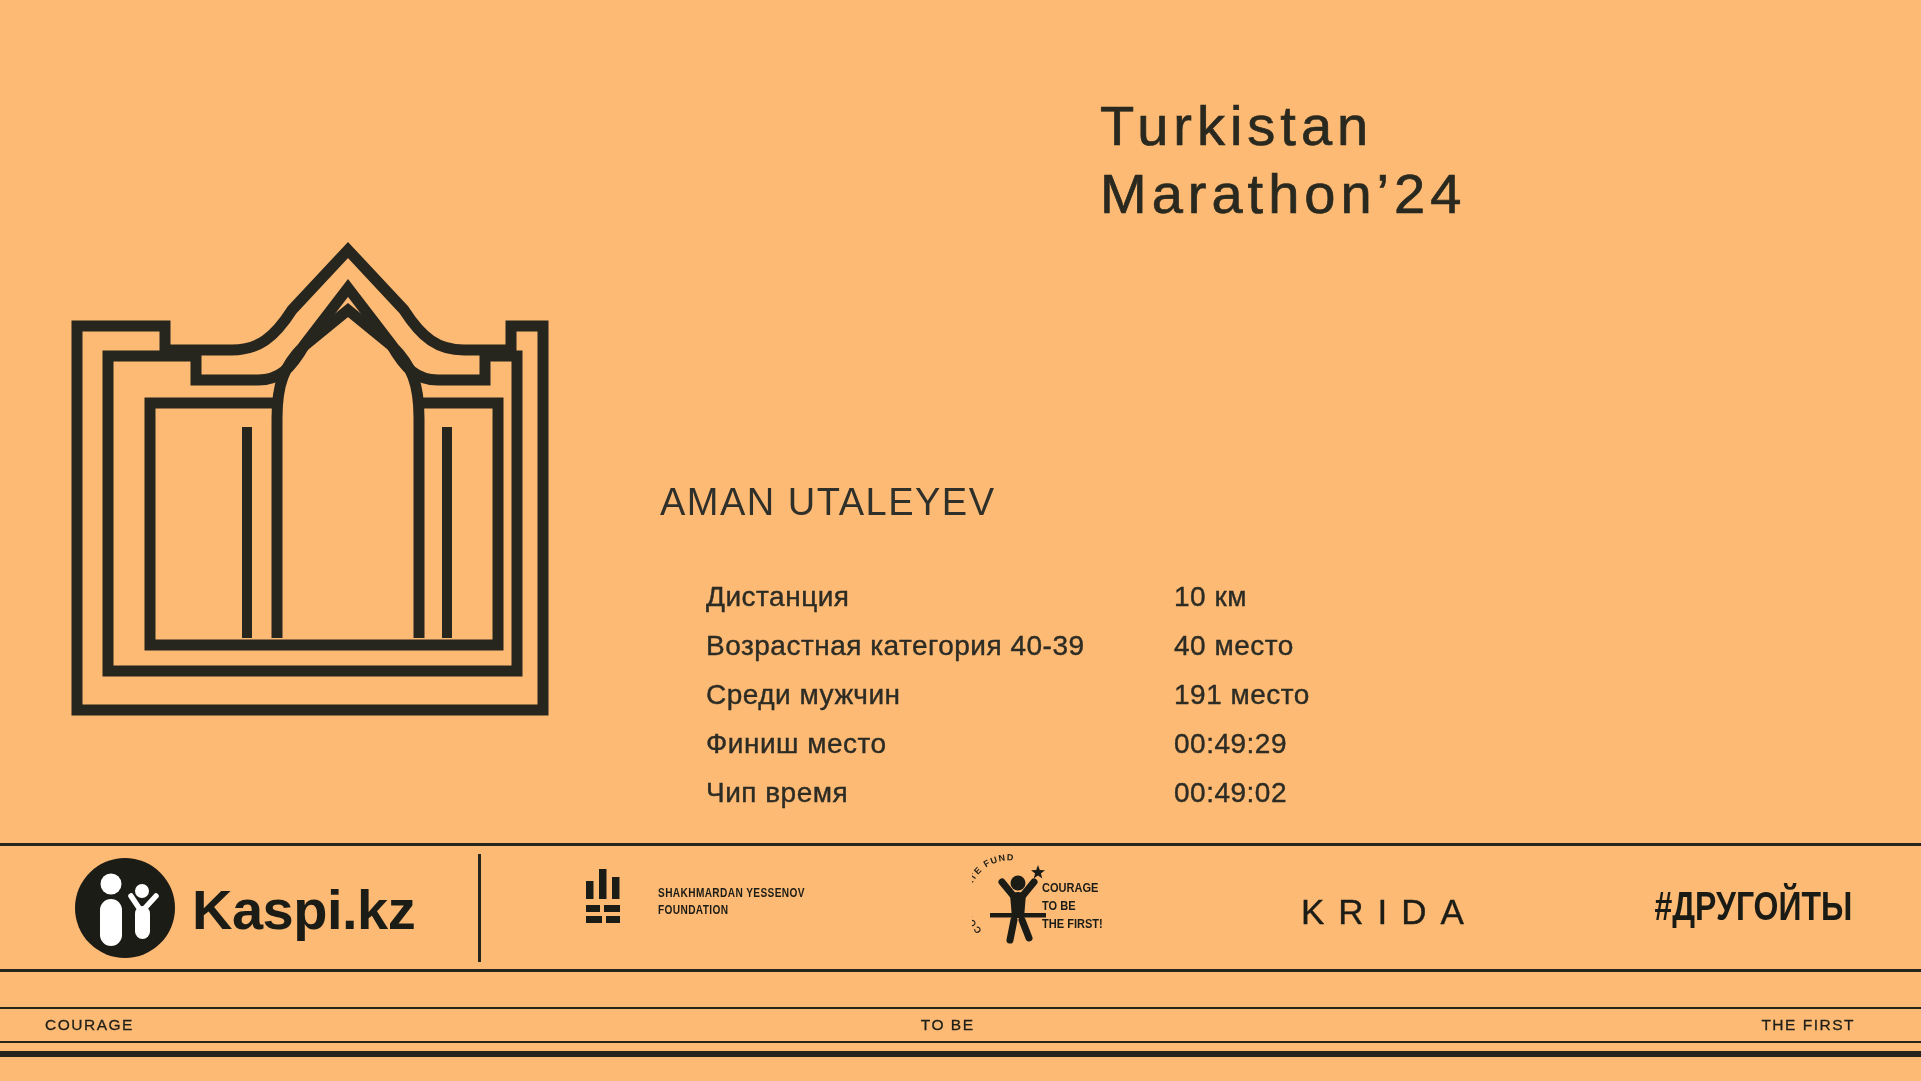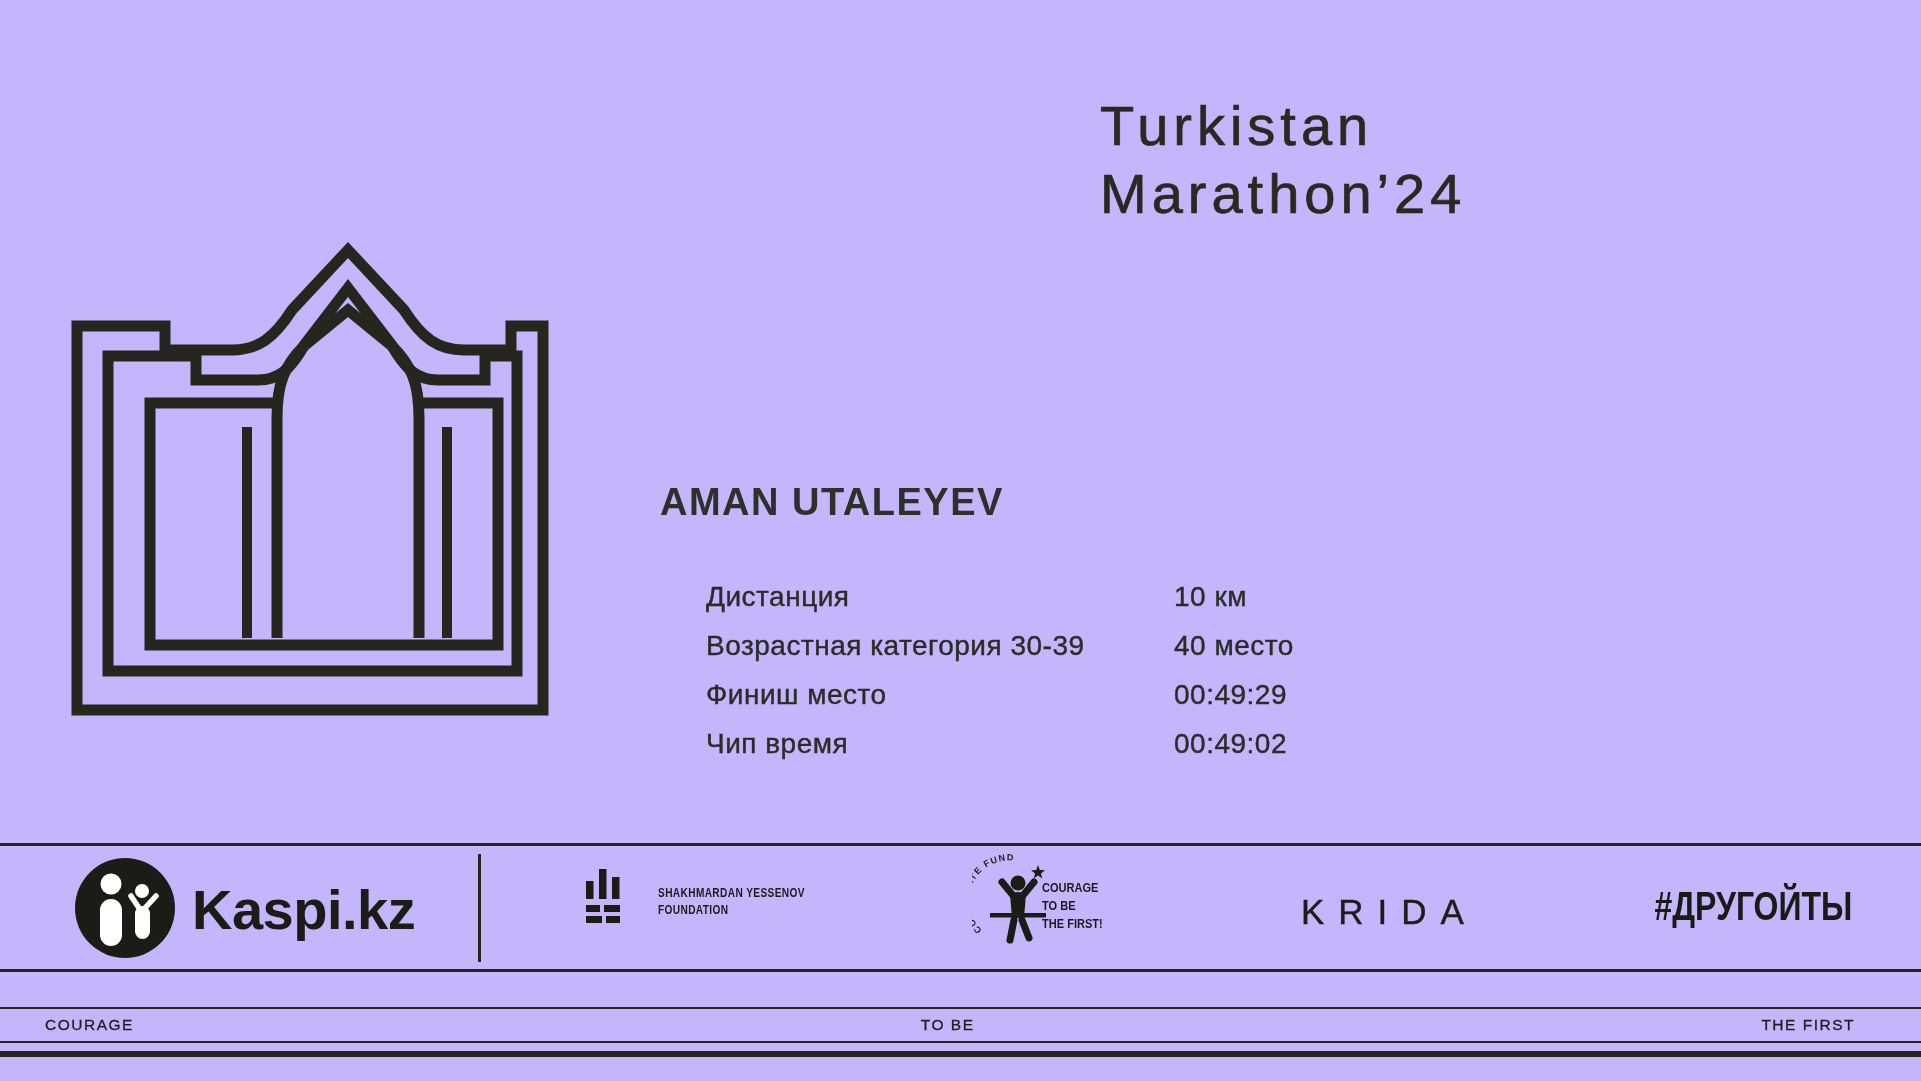--- a/index.html
+++ b/index.html
@@ -1,25 +1,25 @@
 <!DOCTYPE html>
 <html><head>
 <meta charset="utf-8">
 <style>
   html,body{margin:0;padding:0;}
   body{width:1921px;height:1081px;overflow:hidden;
        font-family:"Liberation Sans","DejaVu Sans",sans-serif;}
-  .page{position:relative;width:1921px;height:1081px;background:#c4b5fd;color:#25251e;}
+  .page{position:relative;width:1921px;height:1081px;background:#fdba74;color:#25251e;}
   .abs{position:absolute;}
 
   .event-title{left:1100px;top:92px;font-size:56px;line-height:68px;
     letter-spacing:5px;color:#29291f;-webkit-text-stroke:0.7px #29291f;white-space:nowrap;}
   .cert-heading{right:421px;top:323px;font-size:97px;line-height:1;
     letter-spacing:2px;color:#1e1e18;-webkit-text-stroke:1.4px #1e1e18;white-space:nowrap;}
-  .runner-name{left:660px;top:481px;font-size:38px;font-weight:700;
+  .runner-name{left:660px;top:481px;font-size:38px;font-weight:400;
     letter-spacing:1.5px;color:#30302a;white-space:nowrap;}
 
   .results{left:660px;top:572px;width:700px;font-size:28px;color:#2c2c25;
     -webkit-text-stroke:0.4px #2c2c25;letter-spacing:0.5px;}
   .result-row{display:flex;line-height:49px;}
   .result-row .lbl{width:468px;flex:none;margin-left:46px;}
   .result-row .val{flex:none;}
 
   .band-rule{left:0;width:1921px;background:#25251e;}
   .v-divider{left:478px;top:854px;width:2.5px;height:108px;background:#25251e;}
@@ -65,22 +65,26 @@
 
 
   <div class="abs runner-name">AMAN UTALEYEV</div>
 
   <div class="abs results">
     <div class="result-row">
       <span class="lbl">Дистанция</span>
       <span class="val">10 км</span>
     </div>
     <div class="result-row">
-      <span class="lbl">Возрастная категория 30-39</span>
+      <span class="lbl">Возрастная категория 40-39</span>
       <span class="val">40 место</span>
+    </div>
+    <div class="result-row">
+      <span class="lbl">Среди мужчин</span>
+      <span class="val">191 место</span>
     </div>
     <div class="result-row">
       <span class="lbl">Финиш место</span>
       <span class="val">00:49:29</span>
     </div>
     <div class="result-row">
       <span class="lbl">Чип время</span>
       <span class="val">00:49:02</span>
     </div>
   </div>

